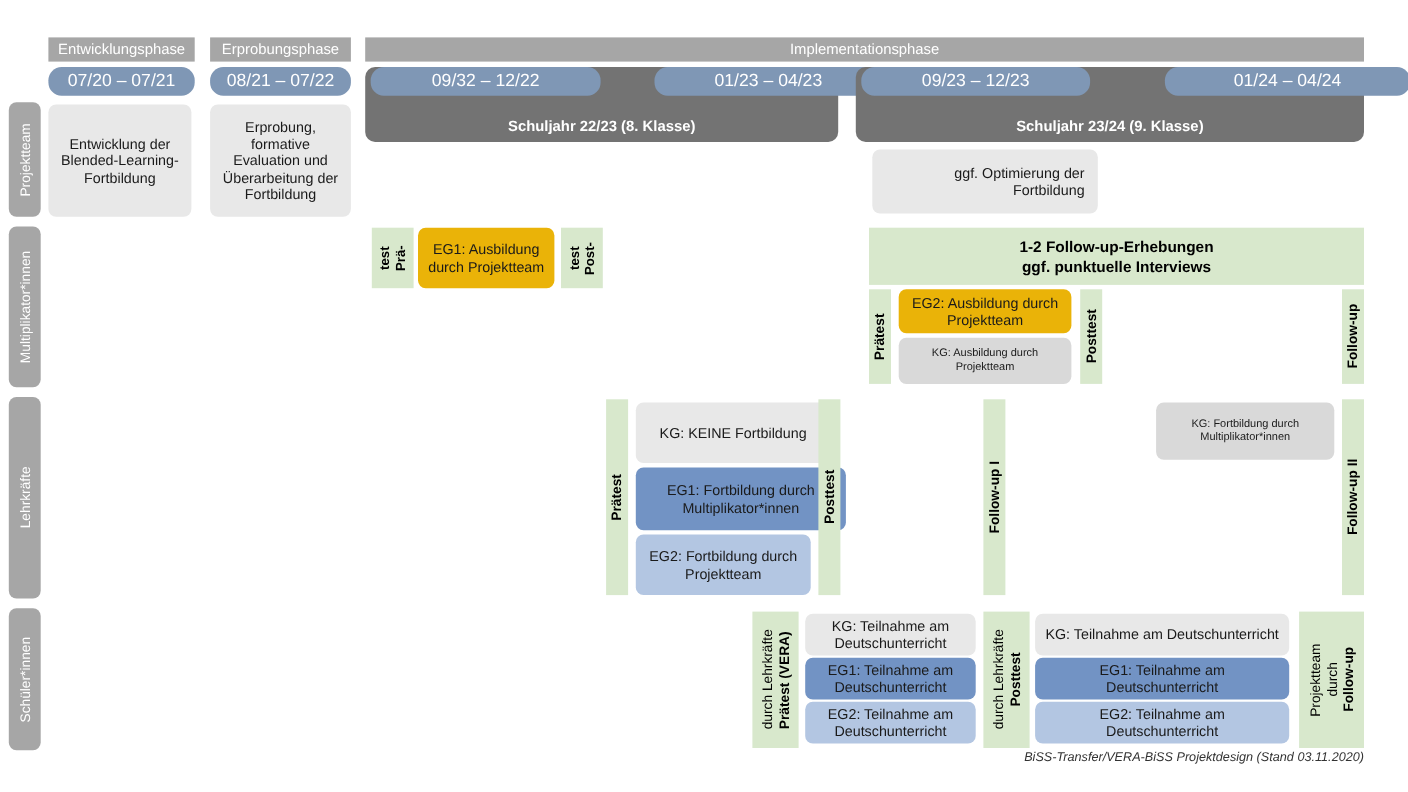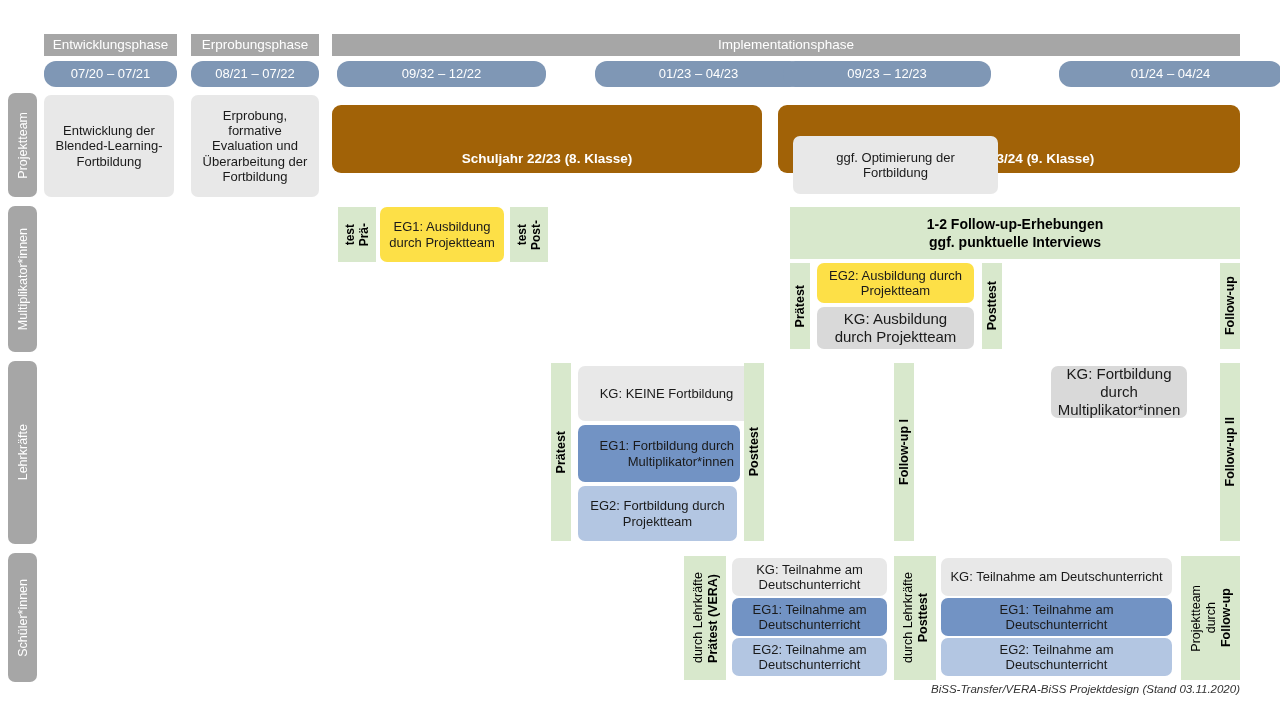--- a/index.html
+++ b/index.html
@@ -24,26 +24,26 @@
 
   
   .phase{
     background:#a6a6a6;color:#ffffff;
     font-size:13.5px;border-radius:0;
   }
 
   
   .period{
     background:#7f97b5;color:#ffffff;
-    font-size:13px;border-radius:12px;
+    font-size:16px;border-radius:12px;
   }
 
   
   .year-panel{
-    background:#a16207;border-radius:9px;margin-top:44px;
+    background:#737373;border-radius:9px;
   }
   .year-label{
     position:absolute;left:0;right:0;bottom:7px;
     text-align:center;color:#ffffff;
     font-size:13.5px;font-weight:bold;
   }
 
   
   .rowlabel{
     background:#a6a6a6;color:#ffffff;
@@ -52,23 +52,23 @@
     font-size:12.5px;
   }
   .rowlabel span{
     writing-mode:vertical-rl;
     transform:rotate(180deg);
     white-space:nowrap;
   }
 
   
   .grey-box{background:#e8e8e8;color:#1a1a1a;font-size:13px;}
-  .grey-box2{background:#d9d9d9;color:#1a1a1a;font-size:15px;}
+  .grey-box2{background:#d9d9d9;color:#1a1a1a;font-size:10px;}
   .blue-dark{background:#7293c4;color:#1a1a1a;font-size:13px;}
-  .blue-mid{background:#fde047;color:#1a1a1a;font-size:13px;}
+  .blue-mid{background:#eab308;color:#1a1a1a;font-size:13px;}
   .blue-light{background:#b3c6e2;color:#1a1a1a;font-size:13px;}
 
   
   .green{
     background:#d8e8cc;border-radius:0;
     display:flex;align-items:center;justify-content:center;
   }
   .green .vtxt{
     writing-mode:vertical-rl;
     transform:rotate(180deg);
@@ -132,21 +132,21 @@
   </div>
   <div class="abs rowlabel" style="left:8px;top:361px;width:29px;height:183px;">
     <span>Lehrkräfte</span>
   </div>
   <div class="abs rowlabel" style="left:8px;top:553px;width:29px;height:129px;">
     <span>Schüler*innen</span>
   </div>
 
   <div class="abs box grey-box" style="left:44px;top:95px;width:130px;height:102px;padding:4px 9px;">Entwicklung der Blended-Learning-Fortbildung</div>
   <div class="abs box grey-box" style="left:191px;top:95px;width:128px;height:102px;padding:4px 9px;">Erprobung, formative Evaluation und Überarbeitung der Fortbildung</div>
-  <div class="abs box grey-box" style="left:793px;top:136px;width:205px;height:58px;padding:4px 12px;">ggf. Optimierung der Fortbildung</div>
+  <div class="abs box grey-box" style="left:793px;top:136px;width:205px;height:58px;padding:4px 12px;text-align:right;">ggf. Optimierung der Fortbildung</div>
 
   <div class="abs green" style="left:338px;top:207px;width:38px;height:55px;">
     <div class="vpair">
       <span class="vtxt">Prä-</span>
       <span class="vtxt">test</span>
     </div>
   </div>
 
   <div class="abs box blue-mid" style="left:380px;top:207px;width:124px;height:55px;padding:3px 6px;">EG1: Ausbildung durch Projektteam</div>
 
@@ -173,29 +173,29 @@
     <span class="vtxt">Posttest</span>
   </div>
   <div class="abs green" style="left:1220px;top:263px;width:20px;height:86px;">
     <span class="vtxt">Follow-up</span>
   </div>
 
   <div class="abs green" style="left:551px;top:363px;width:20px;height:178px;">
     <span class="vtxt">Prätest</span>
   </div>
   <div class="abs box grey-box" style="left:578px;top:366px;width:177px;height:55px;padding:2px 8px;">KG: KEINE Fortbildung</div>
-  <div class="abs box blue-dark" style="left:578px;top:425px;width:162px;height:57px;padding:2px 6px;text-align:right;">EG1: Fortbildung durch Multiplikator*innen</div>
+  <div class="abs box blue-dark" style="left:578px;top:425px;width:191px;height:57px;padding:2px 6px;">EG1: Fortbildung durch Multiplikator*innen</div>
   <div class="abs box blue-light" style="left:578px;top:486px;width:159px;height:55px;padding:2px 8px;">EG2: Fortbildung durch Projektteam</div>
   <div class="abs green" style="left:744px;top:363px;width:20px;height:178px;">
     <span class="vtxt">Posttest</span>
   </div>
   <div class="abs green" style="left:894px;top:363px;width:20px;height:178px;">
     <span class="vtxt">Follow-up I</span>
   </div>
-  <div class="abs box grey-box2" style="left:1051px;top:366px;width:136px;height:52px;padding:2px 8px;">KG: Fortbildung durch Multiplikator*innen</div>
+  <div class="abs box grey-box2" style="left:1051px;top:366px;width:162px;height:52px;padding:2px 8px;">KG: Fortbildung durch Multiplikator*innen</div>
   <div class="abs green" style="left:1220px;top:363px;width:20px;height:178px;">
     <span class="vtxt">Follow-up II</span>
   </div>
 
   <div class="abs green" style="left:684px;top:556px;width:42px;height:124px;">
     <div class="stack">
       <span class="vtxt">Prätest (VERA)</span>
       <span class="vtxt reg">durch Lehrkräfte</span>
     </div>
   </div>

